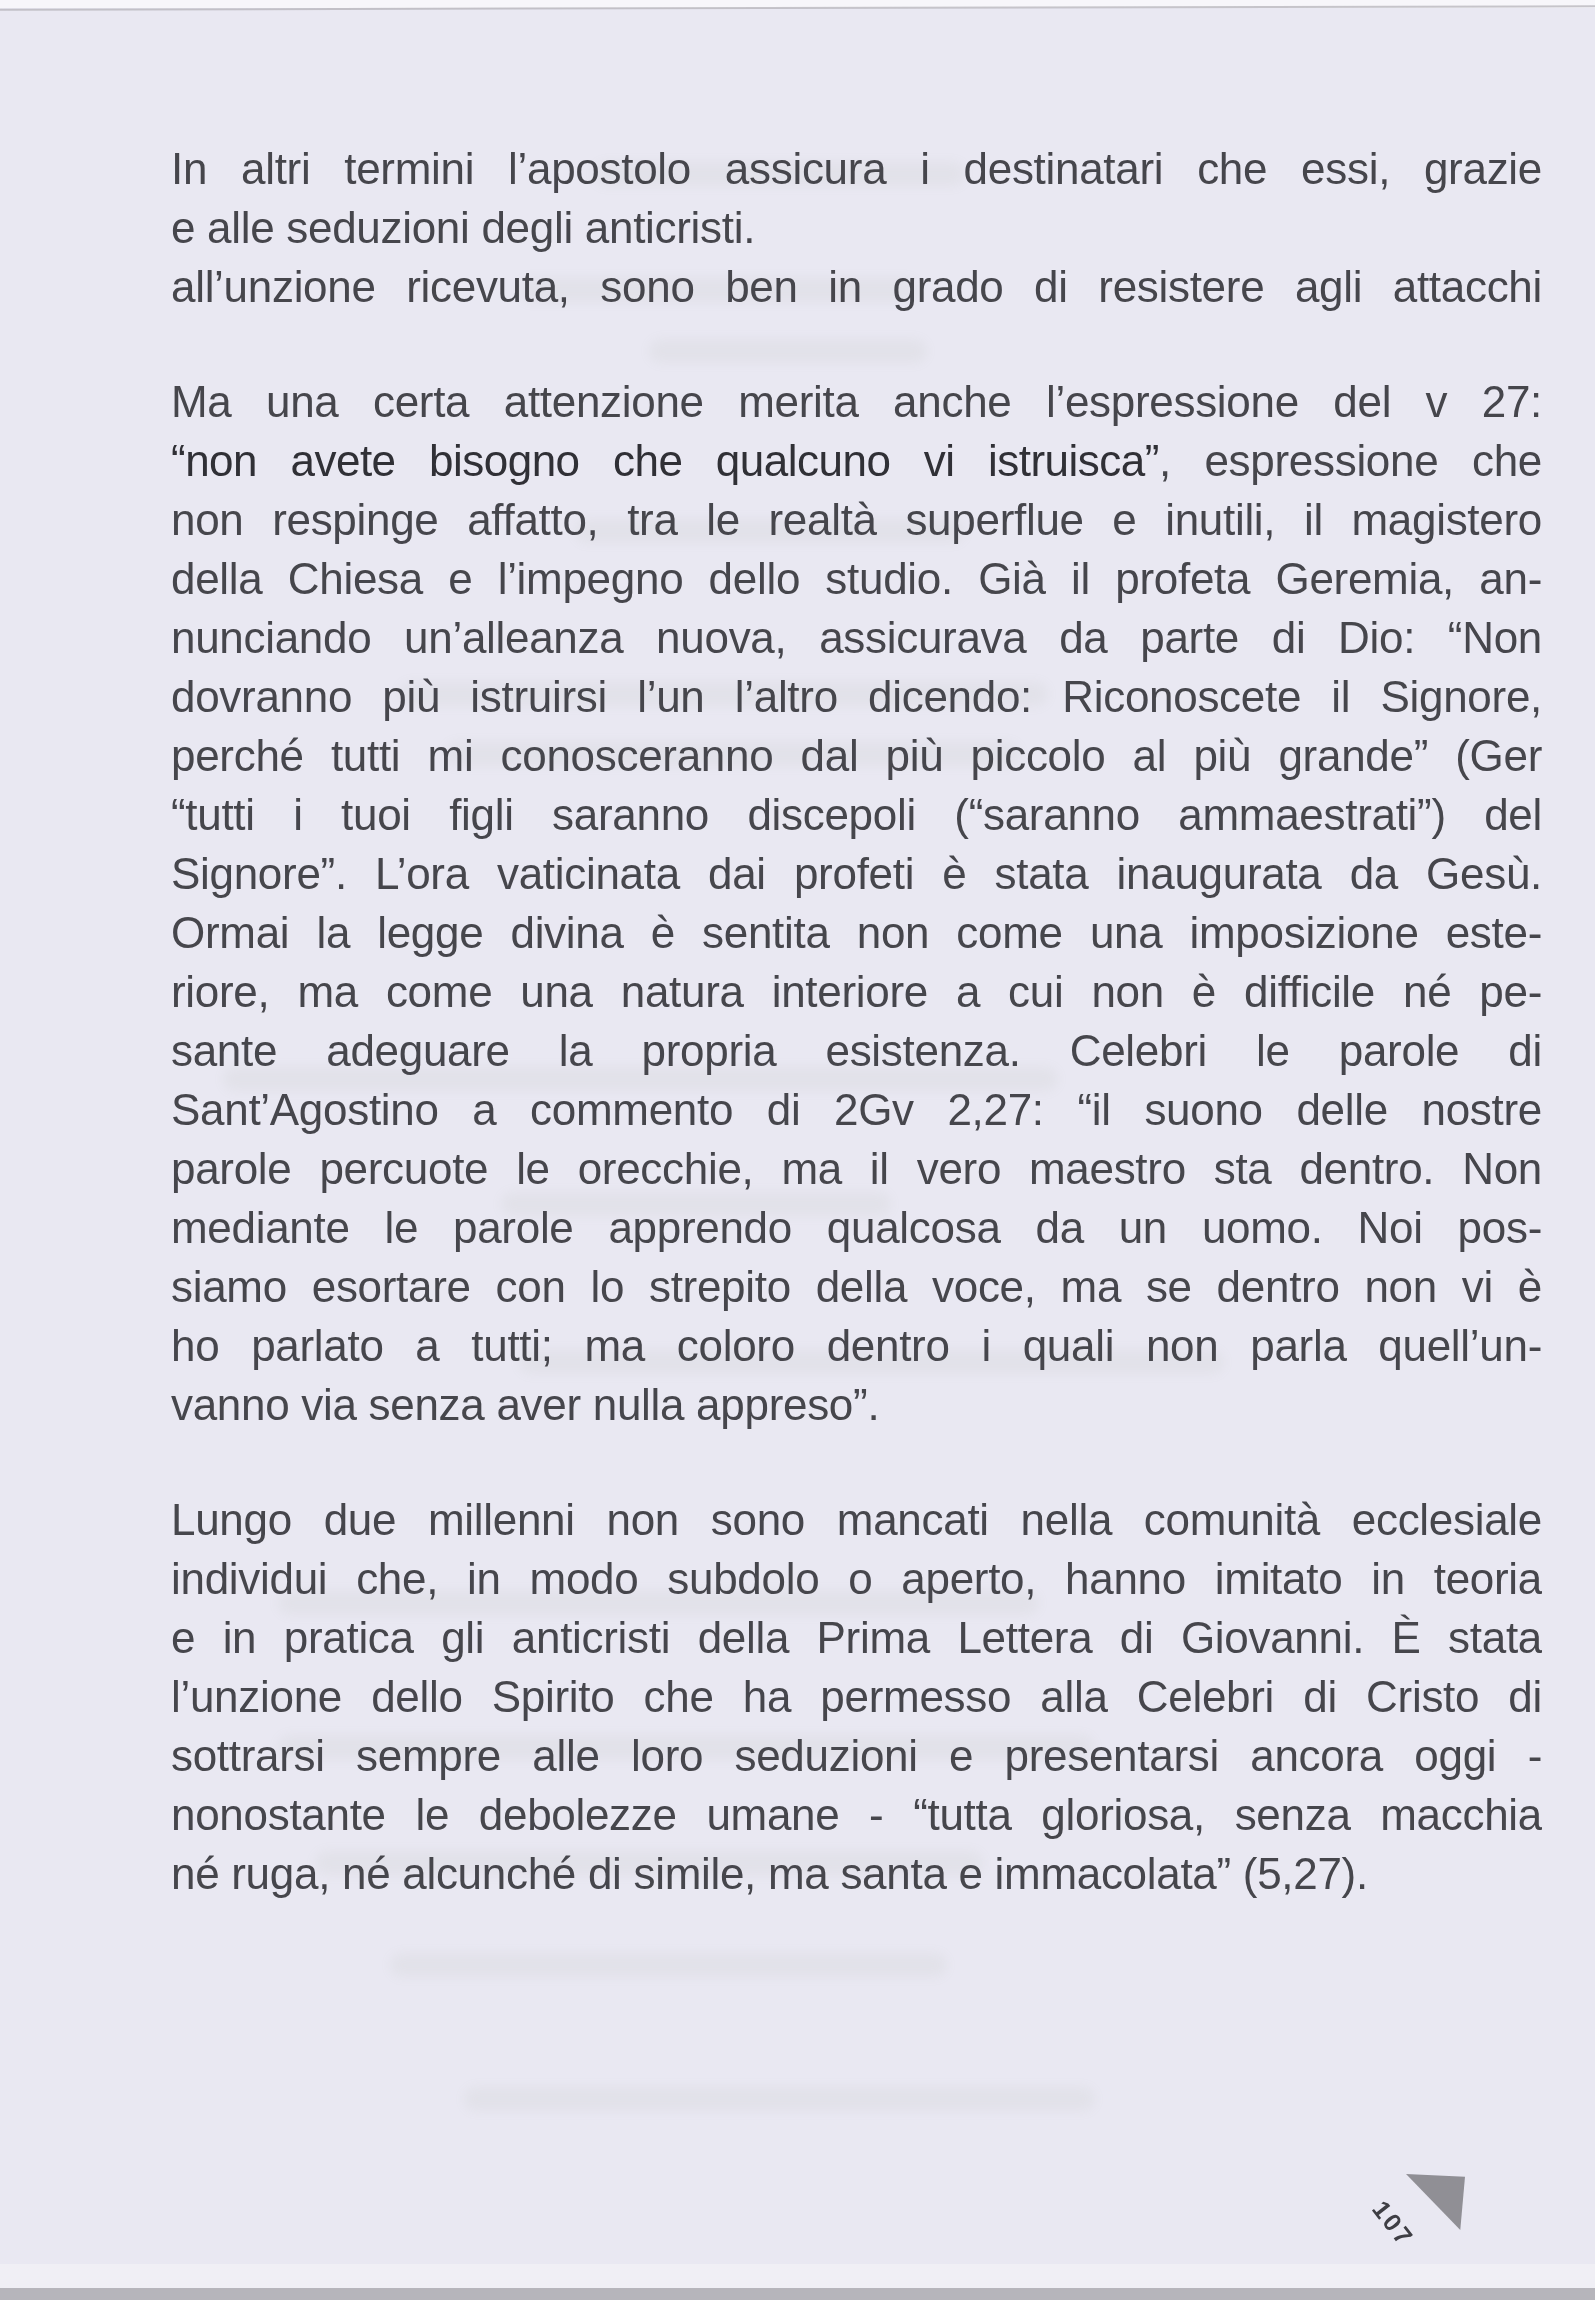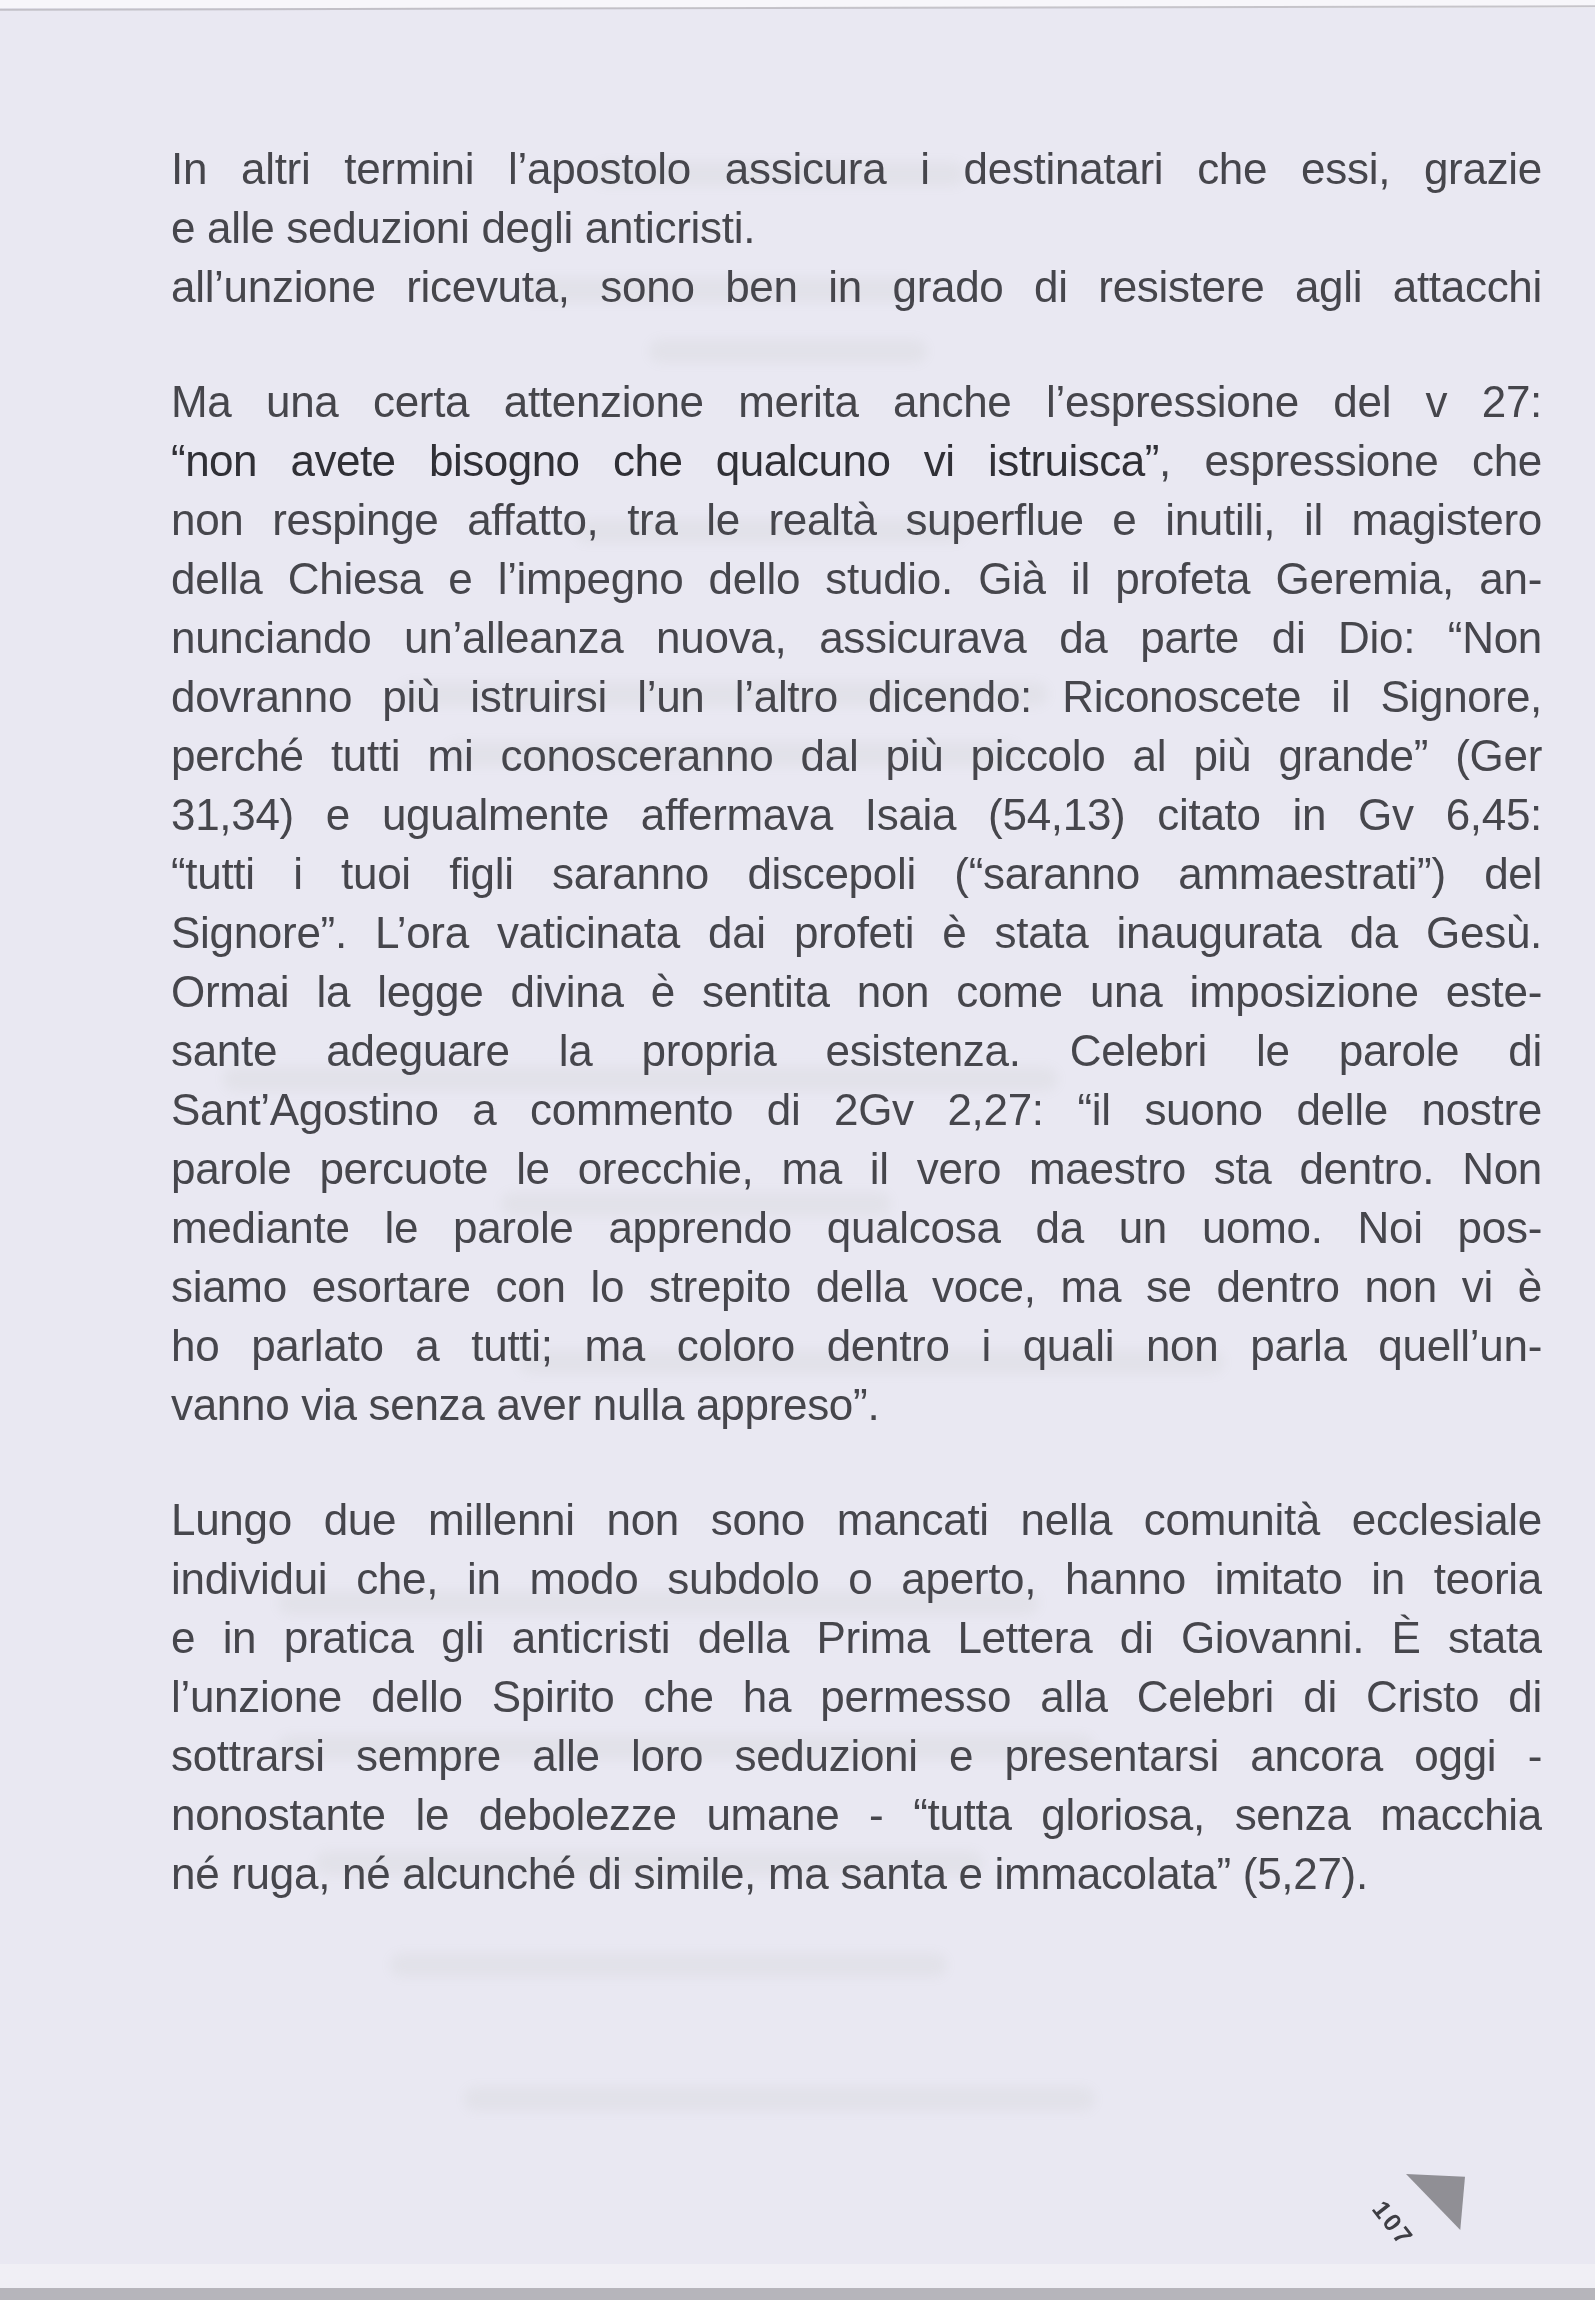--- a/index.html
+++ b/index.html
@@ -73,24 +73,24 @@
         <div class="line just">all’unzione ricevuta, sono ben in grado di resistere agli attacchi</div>
       </div>
       <div class="para">
         <div class="line just">Ma una certa attenzione merita anche l’espressione del v 27:</div>
         <div class="line just"><b>“non avete bisogno che qualcuno vi istruisca”</b>, espressione che</div>
         <div class="line just">non respinge affatto, tra le realtà superflue e inutili, il magistero</div>
         <div class="line just">della Chiesa e l’impegno dello studio. Già il profeta Geremia, an-</div>
         <div class="line just">nunciando un’alleanza nuova, assicurava da parte di Dio: “Non</div>
         <div class="line just">dovranno più istruirsi l’un l’altro dicendo: Riconoscete il Signore,</div>
         <div class="line just">perché tutti mi conosceranno dal più piccolo al più grande” (Ger</div>
-        <div class="line just">31,34) e ugualmente affermava Isaia (54,13) citato in Gv 6,45:</div>
         <div class="line just">“tutti i tuoi figli saranno discepoli (“saranno ammaestrati”) del</div>
         <div class="line just">Signore”. L’ora vaticinata dai profeti è stata inaugurata da Gesù.</div>
         <div class="line just">Ormai la legge divina è sentita non come una imposizione este-</div>
+        <div class="line just">riore, ma come una natura interiore a cui non è difficile né pe-</div>
         <div class="line just">sante adeguare la propria esistenza. Celebri le parole di</div>
         <div class="line just">Sant’Agostino a commento di 2Gv 2,27: “il suono delle nostre</div>
         <div class="line just">parole percuote le orecchie, ma il vero maestro sta dentro. Non</div>
         <div class="line just">mediante le parole apprendo qualcosa da un uomo. Noi pos-</div>
         <div class="line just">siamo esortare con lo strepito della voce, ma se dentro non vi è</div>
         <div class="line just">ho parlato a tutti; ma coloro dentro i quali non parla quell’un-</div>
         <div class="line">vanno via senza aver nulla appreso”.</div>
       </div>
       <div class="para">
         <div class="line just">Lungo due millenni non sono mancati nella comunità ecclesiale</div>

